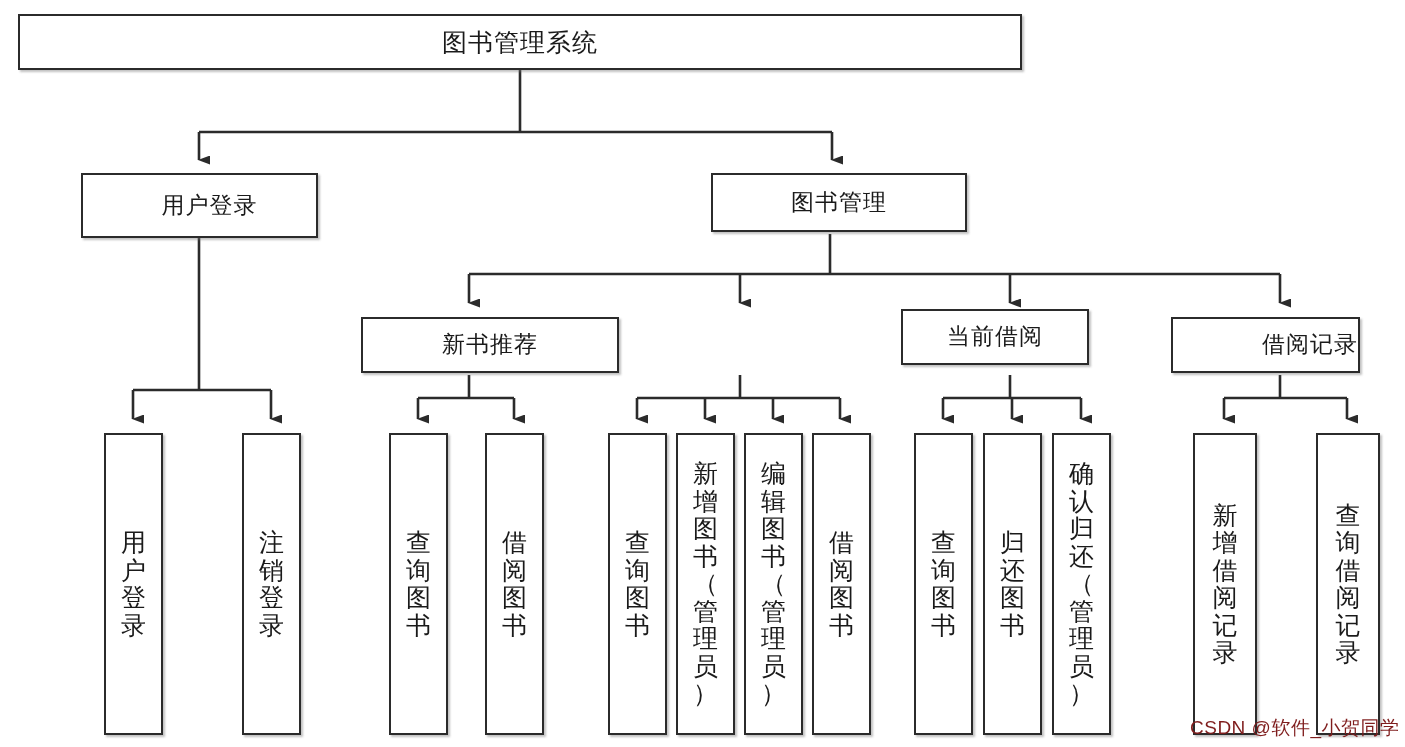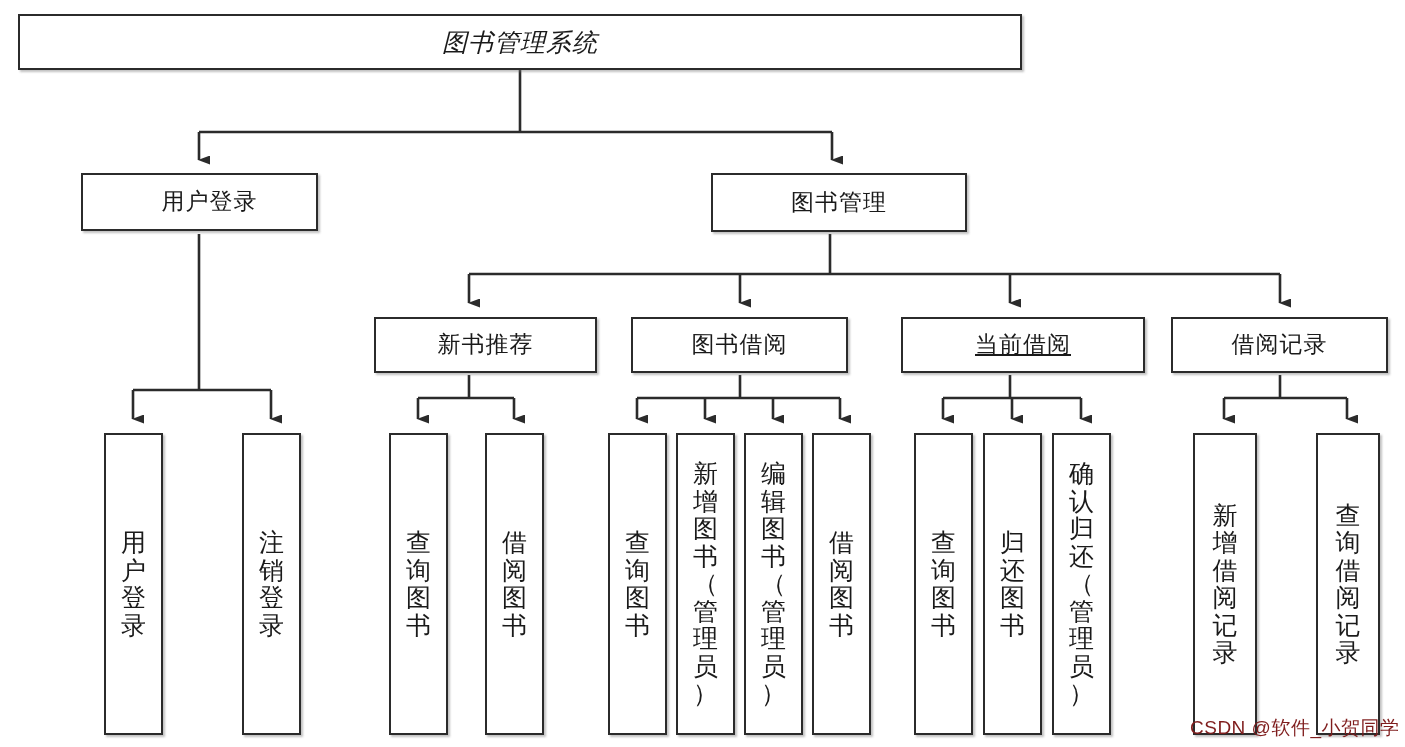--- a/index.html
+++ b/index.html
@@ -43,21 +43,20 @@
     line-height: 1.12;
     white-space: pre-line;
   }
   
   .node.horiz .node-label {
     font-size: 23px;
     letter-spacing: 1px;
   }
   .node.root .node-label {
     font-size: 25px;
-    font-style: italic;
   }
   
   .node.vert {
     align-items: center;
     justify-content: center;
     padding: 6px 0;
   }
   .node.vert .node-label {
     font-size: 25px;
     line-height: 1.1;
@@ -124,37 +123,34 @@
       <path d="M1224,398 L1347,398"></path>
       <path d="M1224,398 L1224,419" marker-end="url(#arrowhead)"></path>
       <path d="M1347,398 L1347,419" marker-end="url(#arrowhead)"></path>
     </g>
   </svg>
 
   <div class="node horiz root" style="left:18px; top:14px; width:1004px; height:56px;">
     <span class="node-label">图书管理系统</span>
   </div>
 
-  <div class="node horiz" style="left:81px; top:173px; width:237px; height:58px;padding-left:20px;">
+  <div class="node horiz" style="left:81px; top:173px; width:237px; height:65px;padding-left:20px;">
     <span class="node-label">用户登录</span>
   </div>
   <div class="node horiz" style="left:711px; top:173px; width:256px; height:59px;">
     <span class="node-label">图书管理</span>
   </div>
 
-  <div class="node horiz" style="left:374px; top:317px; width:223px; height:56px;">
+  <div class="node horiz" style="left:361px; top:317px; width:258px; height:56px;">
     <span class="node-label">新书推荐</span>
   </div>
-  <div class="node horiz" style="left:631px; top:317px; width:217px; height:56px;">
-    <span class="node-label">图书借阅</span>
-  </div>
-  <div class="node horiz" style="left:901px; top:317px; width:244px; height:56px;text-decoration:underline;">
+  <div class="node horiz" style="left:901px; top:309px; width:188px; height:56px;">
     <span class="node-label">当前借阅</span>
   </div>
-  <div class="node horiz" style="left:1171px; top:317px; width:217px; height:56px;">
+  <div class="node horiz" style="left:1171px; top:317px; width:189px; height:56px;justify-content:flex-end;">
     <span class="node-label">借阅记录</span>
   </div>
 
   <div class="node vert" style="left:104px; top:433px; width:59px; height:302px;">
     <span class="node-label">用
 户
 登
 录</span>
   </div>
   <div class="node vert" style="left:242px; top:433px; width:59px; height:302px;">

